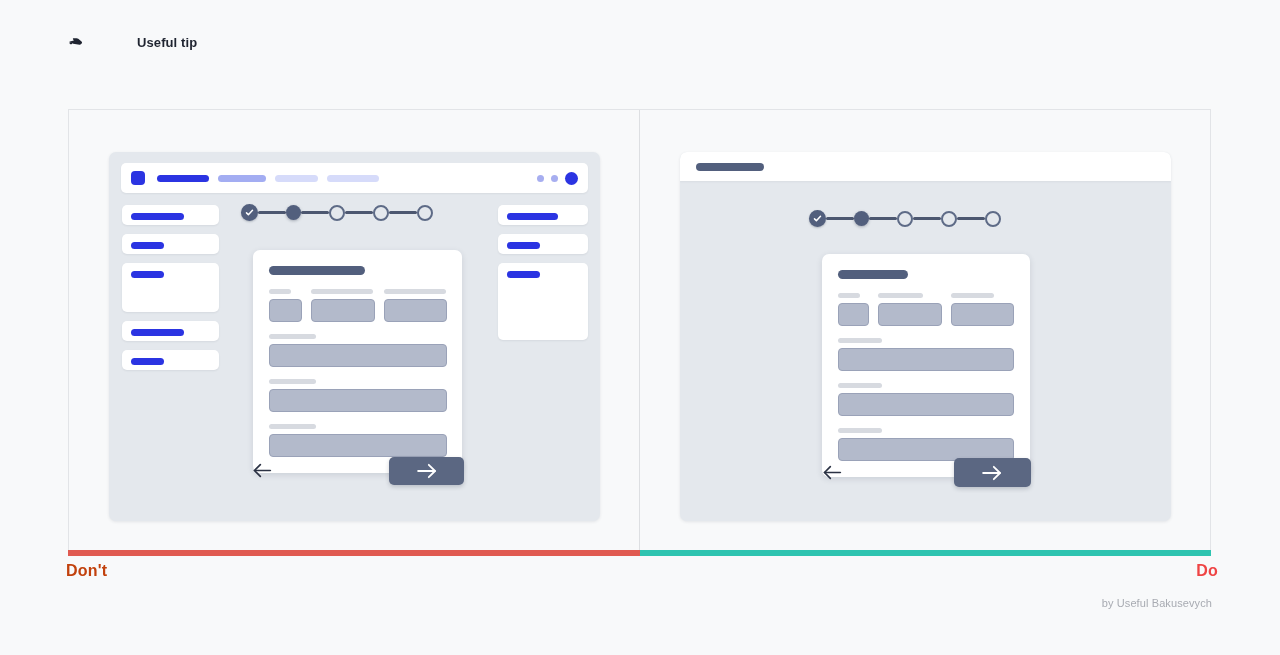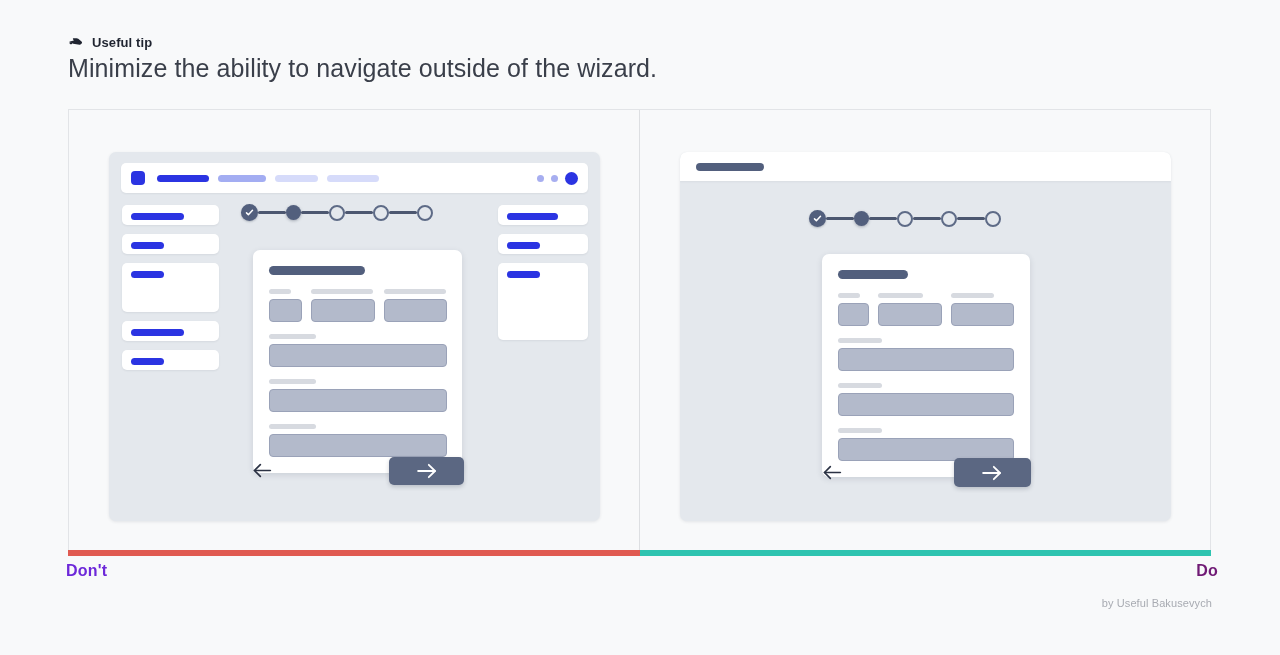--- a/index.html
+++ b/index.html
@@ -14,20 +14,21 @@
 
   
   .tip-row {
     position: absolute; left: 68px; top: 34px;
     display: flex; align-items: center; gap: 8px;
   }
   .tip-icon { width: 16px; height: 16px; display: block; color: #1F2430; }
   .tip-label {
     font-size: 13px; font-weight: bold; color: #1F2430;
     letter-spacing: .1px;
+    margin-left: 45px;
   }
   .headline {
     position: absolute; left: 68px; top: 54px;
     font-size: 25px; font-weight: 400; color: #3A3F4A;
     letter-spacing: .1px; white-space: nowrap;
   }
 
   
   .compare {
     position: absolute; left: 68px; top: 109px;
@@ -148,21 +149,20 @@
   <div class="tip-row">
     <span class="tip-icon">
       <svg viewBox="0 0 24 24" fill="currentColor" aria-hidden="true">
         <path d="M2.2 12.9c-.5-.6-.2-1.5.6-1.7l6-1.5-1.3-2c-.4-.6 0-1.4.8-1.4l4.6.1c.9 0 1.8.3 2.5.9l4.9 4c.9.7 1 2.1.2 2.9l-1.2 1.2c-.5.5-1.2.7-1.9.6l-9.6-1.4c-.4-.1-.8-.3-1.1-.6l-3.5-1.1z"></path>
         <path d="M2.9 15.1c-.6-.2-.8-1-.4-1.5l1-1.1 3.4 1.2-1.6 1.6c-.6.2-1.3.1-2.4-.2z"></path>
       </svg>
     </span>
     <span class="tip-label">Useful tip</span>
   </div>
 
-  <div class="headline">Minimize the ability to navigate outside of the wizard.</div>
 
   <div class="compare">
 
     <div class="half left">
       <div class="mock mock-dont">
 
         <div class="topbar">
           <div class="logo-sq"></div>
           <div class="nav-pills">
             <div class="pill" style="width:52px;background:#2B34E2;"></div>
@@ -340,18 +340,18 @@
         </div>
 
       </div>
     </div>
   </div>
 
   <div class="verdict-bars">
     <div class="vbar" style="background:#E05A51;"></div>
     <div class="vbar" style="background:#2EC4B0;"></div>
   </div>
-  <div class="verdict-dont" style="color:#6d28d9;">Don't</div>
-  <div class="verdict-do" style="color:#701a75;">Do</div>
+  <div class="verdict-dont" style="color:#c2410c;">Don't</div>
+  <div class="verdict-do" style="color:#ef4444;">Do</div>
 
   <div class="credit">by Useful Bakusevych</div>
 
 </div>
 
 </body></html>

